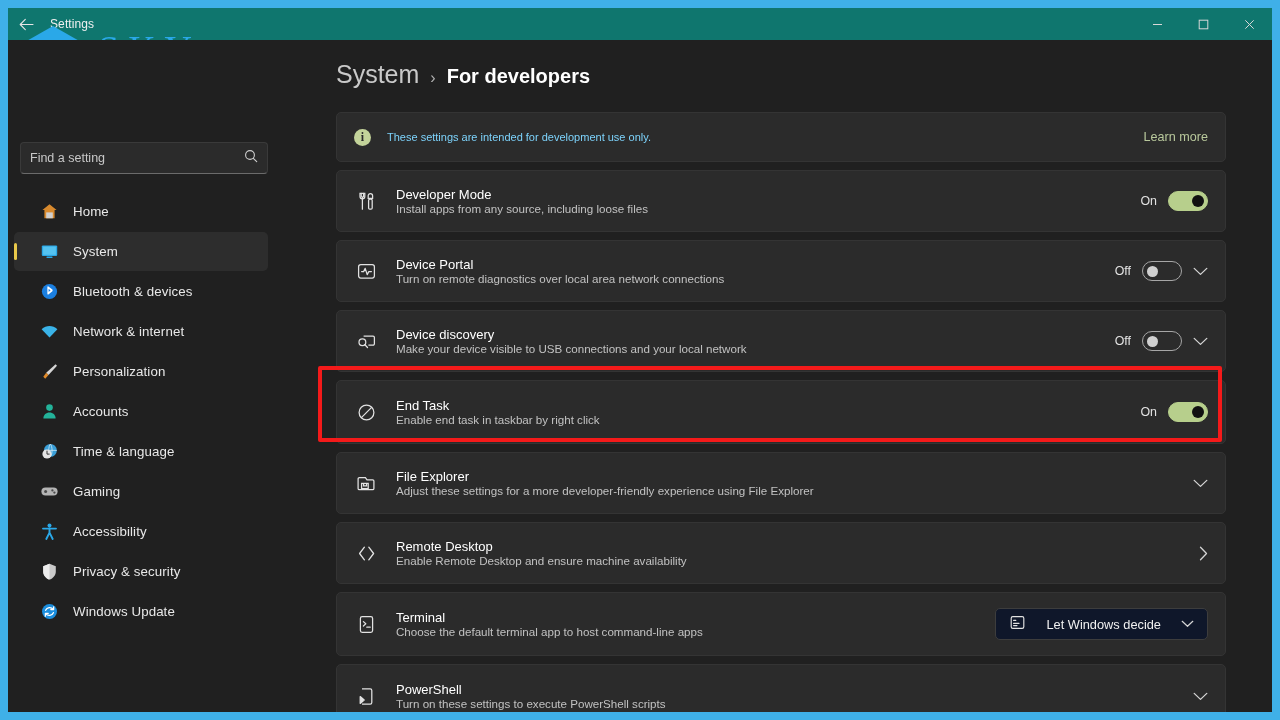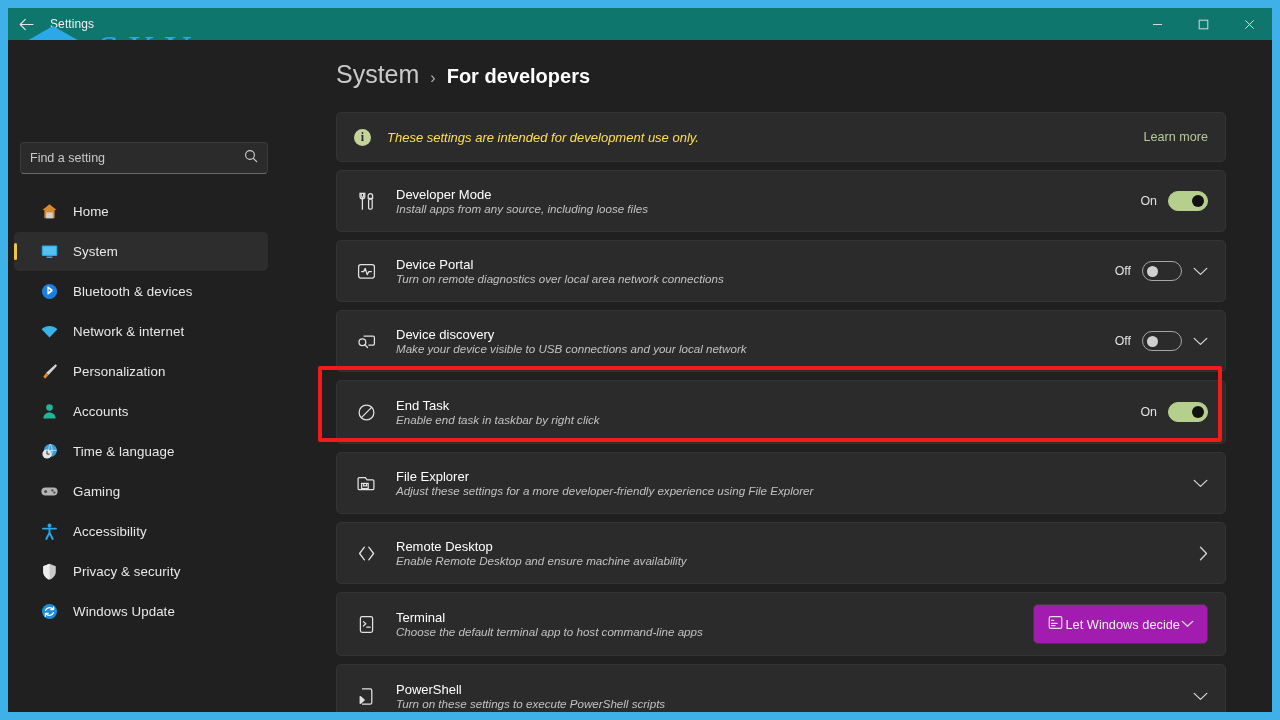--- a/index.html
+++ b/index.html
@@ -75,46 +75,46 @@
   .banner {
     height:50px; background:#2b2b2b; border:1px solid #343434; border-radius:5px;
     display:flex; align-items:center; padding:0 17px; margin-bottom:8px;
   }
   .info-ico {
     width:17px; height:17px; border-radius:50%; background:#c3d39a;
     display:flex; align-items:center; justify-content:center;
     font-size:12px; color:#2b2b2b; font-weight:bold;
     font-family:"Liberation Serif", serif; margin-right:16px; flex:none;
   }
-  .banner-txt { font-size:13px; color:#fde047;font-style:italic; }
+  .banner-txt { font-size:11px; color:#7dd3fc; }
   .banner-link { margin-left:auto; font-size:12.6px; color:#b9c99c; }
   .card {
     background:#2b2b2b; border:1px solid #343434; border-radius:5px;
     min-height:62px; display:flex; align-items:center; padding:0 17px;
     margin-bottom:8px; position:relative;
   }
   .card.tall { min-height:64px; }
   .row-ico { width:24px; height:24px; margin-right:18px; flex:none;
              display:flex; align-items:center; justify-content:center; color:#e2e2e2; }
   .row-text { display:flex; flex-direction:column; gap:0; }
   .row-title { font-size:13px; color:#ffffff; }
-  .row-sub { font-size:11.6px; color:#c2c2c2;font-style:italic; }
+  .row-sub { font-size:11.6px; color:#c2c2c2; }
   .row-right { margin-left:auto; display:flex; align-items:center; gap:11px; }
   .state-lbl { font-size:12.4px; color:#e2e2e2; }
   .toggle { width:40px; height:20px; border-radius:11px; position:relative; flex:none; }
   .toggle.on { background:#b7cf8c; border:1px solid #b7cf8c; }
   .toggle.on::after { content:""; position:absolute; right:3px; top:3px; width:12px; height:12px;
                       border-radius:50%; background:#111111; }
   .toggle.off { background:#2b2b2b; border:1px solid #a6a6a6; }
   .toggle.off::after { content:""; position:absolute; left:4px; top:4px; width:11px; height:11px;
                        border-radius:50%; background:#d0d0d0; }
   .chev { color:#d5d5d5; display:flex; align-items:center; }
   .dropdown-btn {
-    height:40px; background:#a21caf; border:1px solid #3d3d3d; border-radius:5px;
-    display:flex; align-items:center; gap:1px; padding:0 13px;
+    height:32px; background:#0f172a; border:1px solid #3d3d3d; border-radius:5px;
+    display:flex; align-items:center; gap:20px; padding:0 13px;
   }
   .dd-label { font-size:12.8px; color:#f0f0f0; }
   
   .highlight {
     position:absolute; left:318px; top:366px; width:904px; height:76px;
     border:4px solid #f41a1a; border-radius:2px; pointer-events:none; z-index:40;
   }
 </style>
 </head>
 <body>

